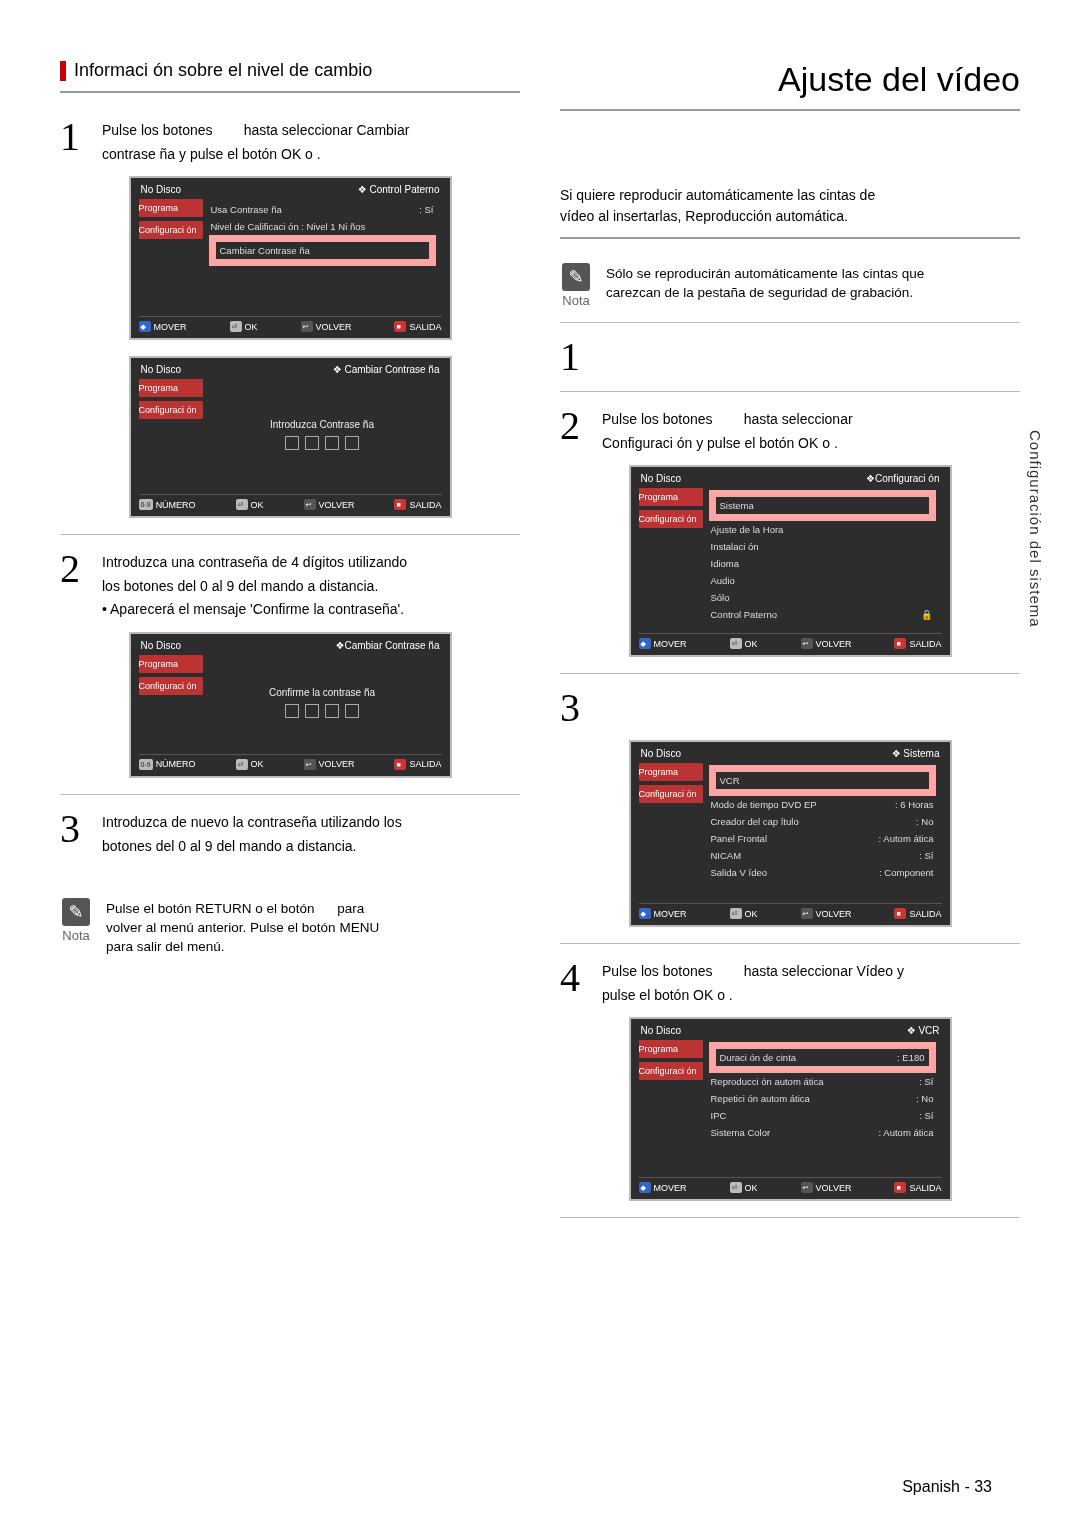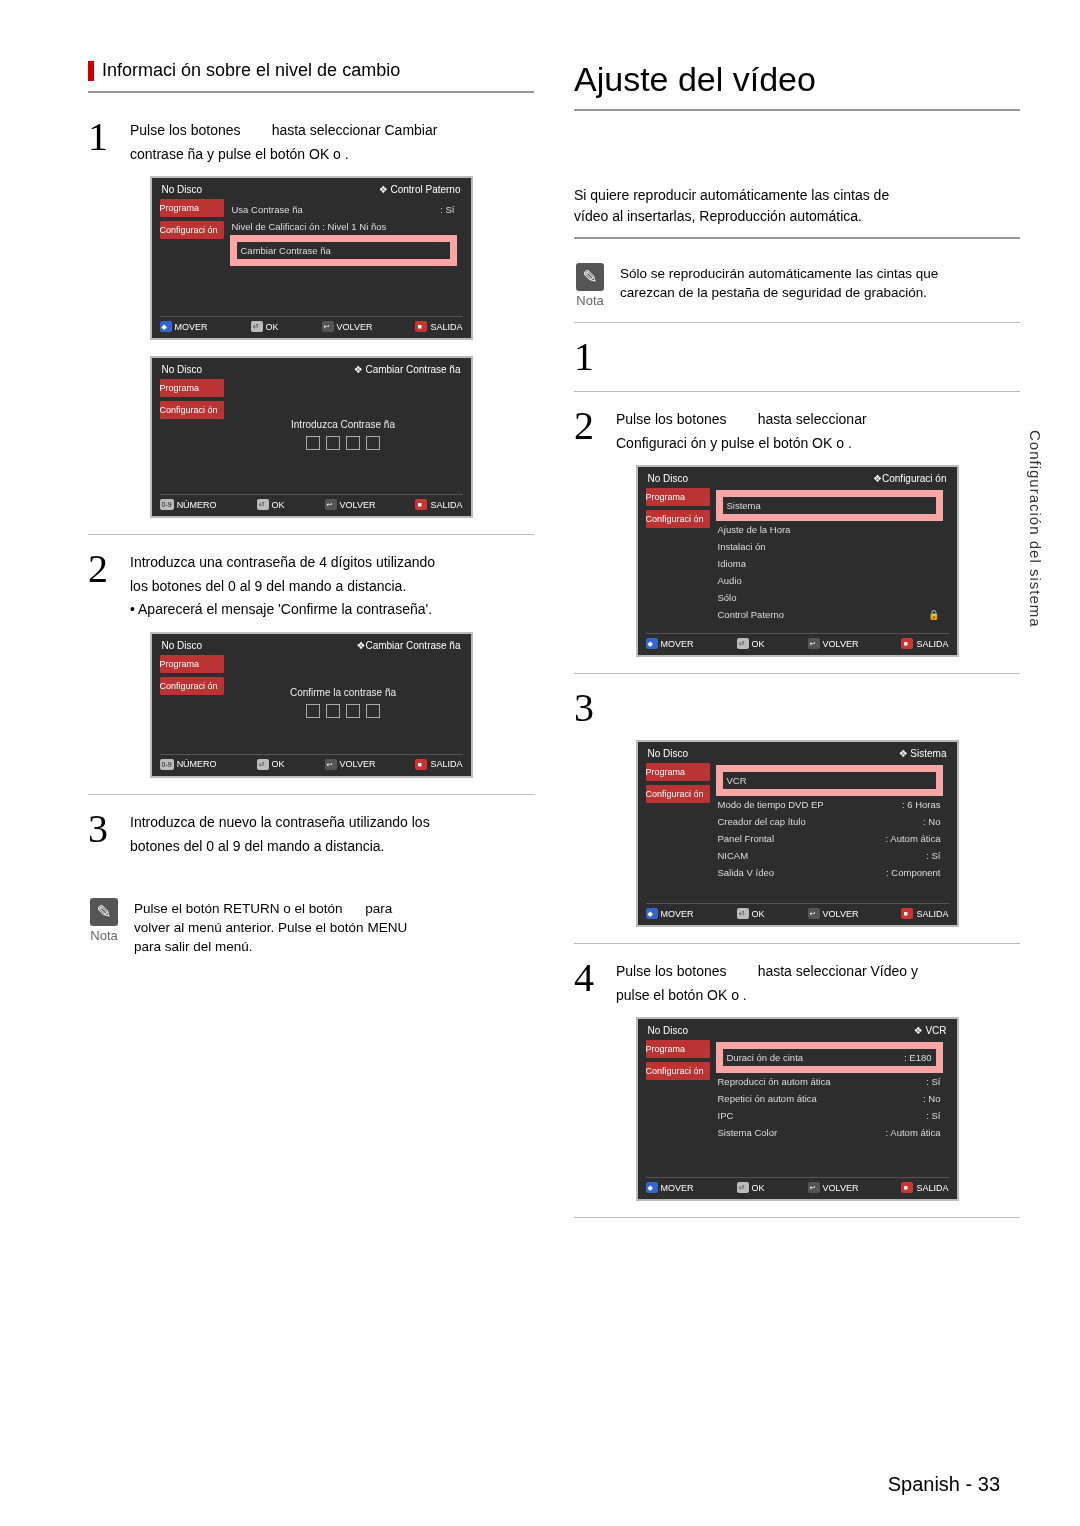--- a/index.html
+++ b/index.html
@@ -8,21 +8,20 @@
     background: #fff;
     width: 1080px;
     height: 1526px;
     padding: 60px 60px 40px 60px;
     position: relative;
     color: #000;
   }
   .columns {
     display: flex;
     gap: 40px;
-    margin-left: 28px;
   }
   .col {
     flex: 1;
     min-width: 0;
   }
   .section-heading {
     display: flex;
     align-items: center;
     gap: 8px;
     font-size: 18px;
@@ -41,20 +40,21 @@
   }
   .rule-thin {
     height: 1px;
     background: #bbb;
     margin: 14px 0;
   }
   .big-title {
     font-size: 34px;
     font-weight: normal;
     margin-bottom: 6px;
+    text-align: right;
   }
   .step {
     display: flex;
     gap: 14px;
     margin-bottom: 12px;
   }
   .big-num {
     font-size: 40px;
     line-height: 1;
     font-weight: normal;
@@ -209,22 +209,22 @@
     top: 430px;
     writing-mode: vertical-rl;
     font-size: 15px;
     color: #333;
     letter-spacing: 1px;
   }
 
   .footer {
     position: absolute;
     bottom: 30px;
-    right: 80px;
-    font-size: 20px;
+    right: 88px;
+    font-size: 16px;
   }
 
   .intro {
     font-size: 14px;
     line-height: 1.5;
     margin-bottom: 8px;
   }
   .spacer-big { height: 50px; }
 </style>
 </head>

